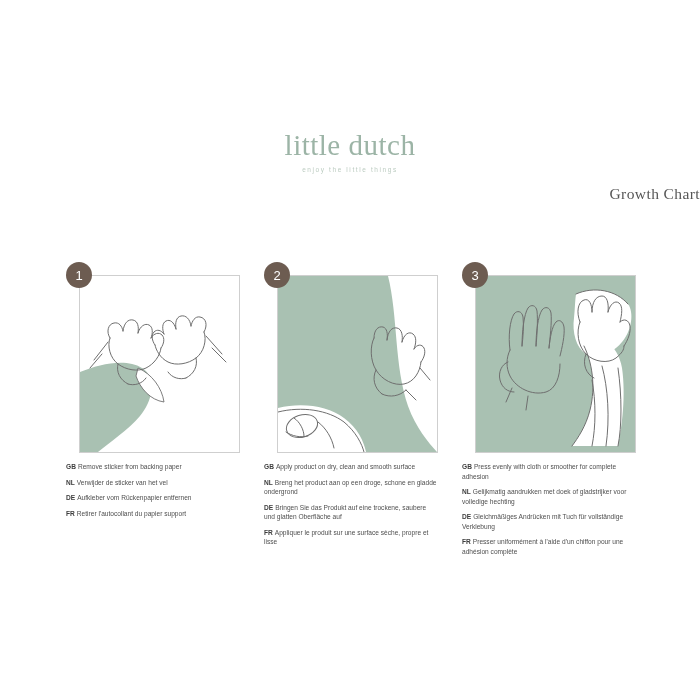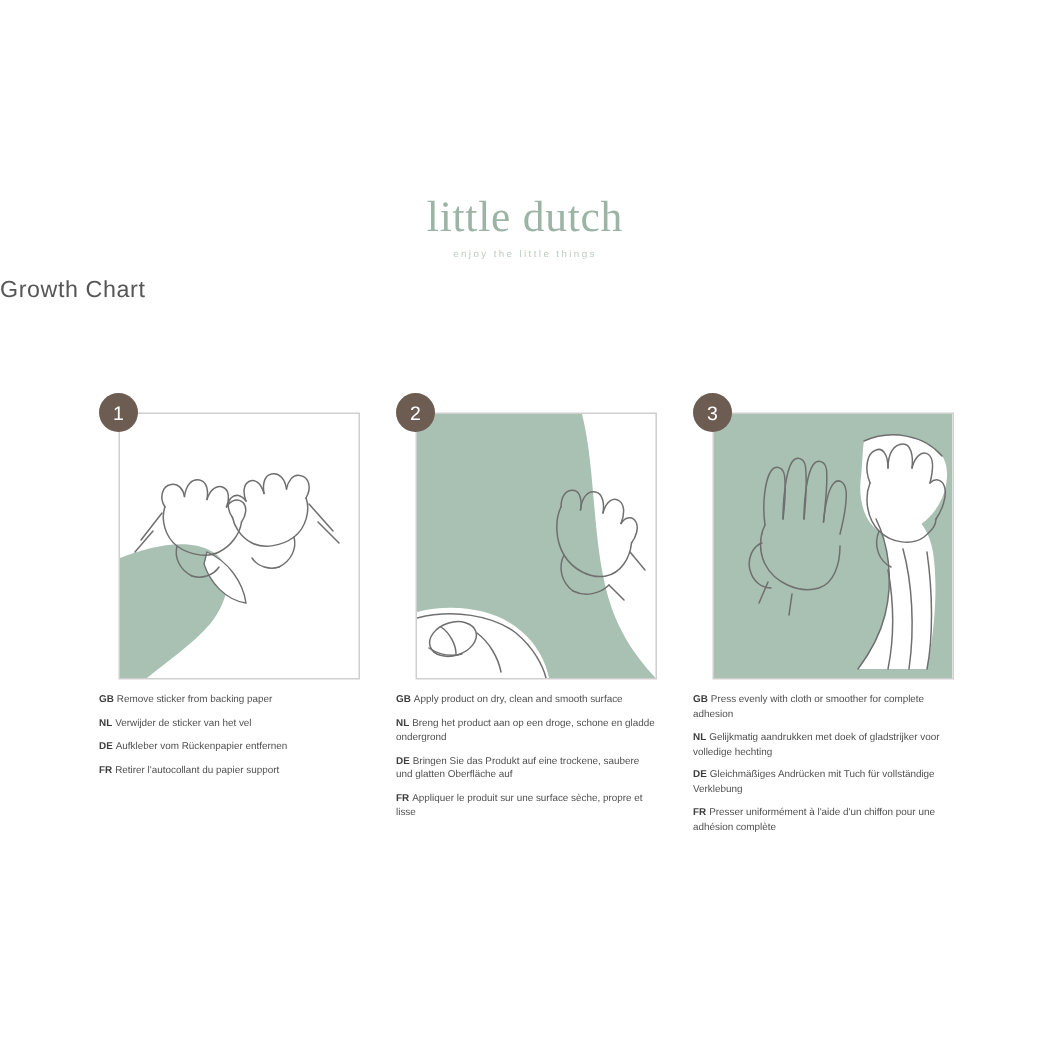--- a/index.html
+++ b/index.html
@@ -43,22 +43,23 @@
     letter-spacing: 1.6px;
     color: #bcccc1;
     font-family: "Liberation Sans", sans-serif;
   }
 
   .titles {
     position: absolute;
     top: 185px;
     left: 0;
     width: 700px;
-    text-align: left;
+    text-align: right;
     color: #5e5e5e;
+    font-family: Liberation Serif, serif;
   }
   .title-main {
     font-size: 15.5px;
     letter-spacing: 0.4px;
     color: #565656;
   }
   .title-sub {
     margin-top: 6px;
     font-size: 13.5px;
     letter-spacing: 0.3px;

